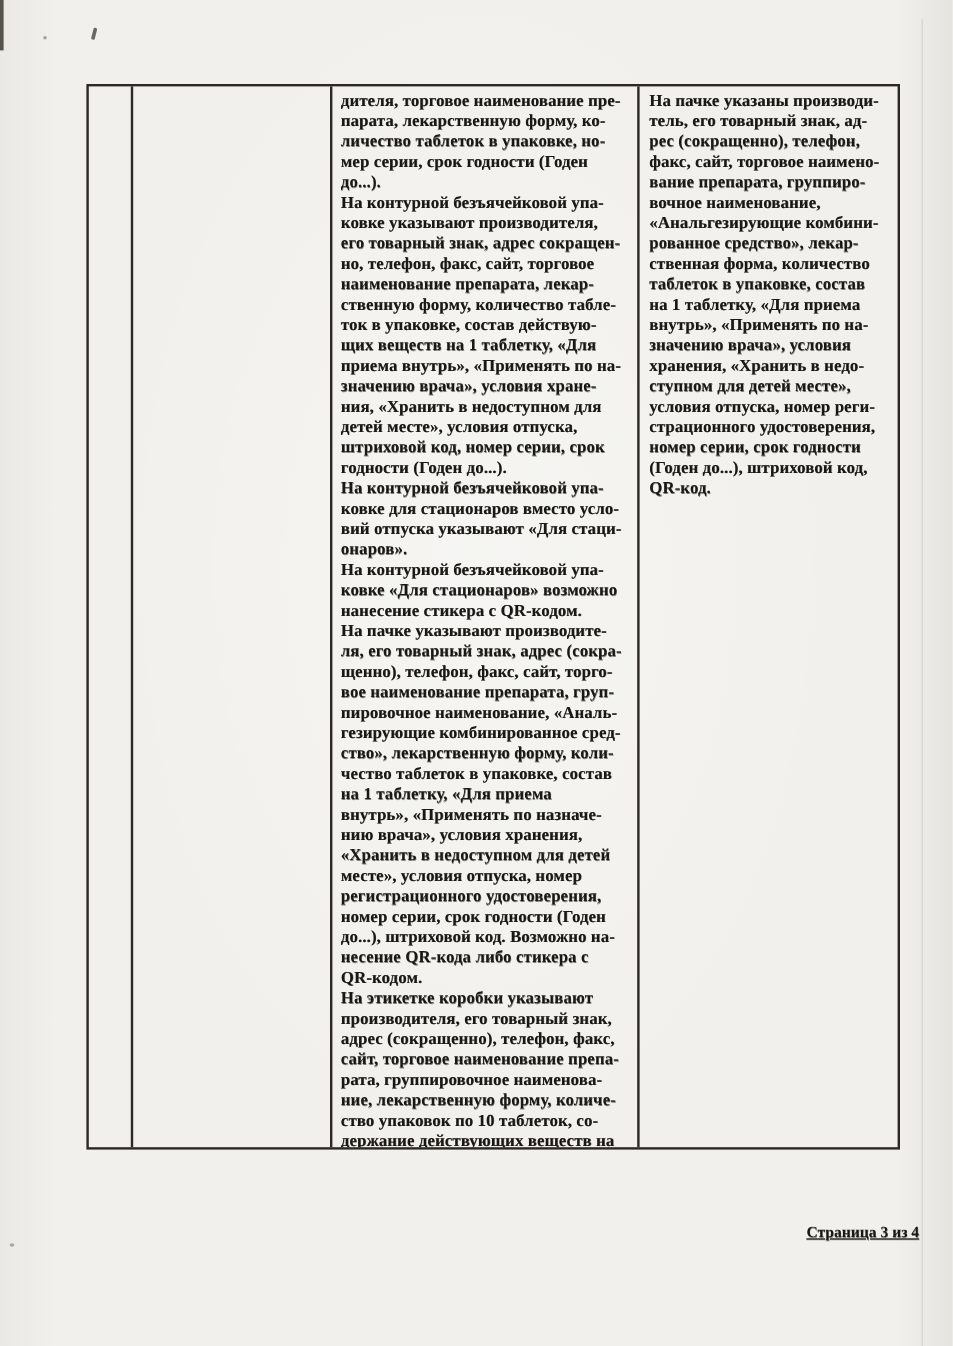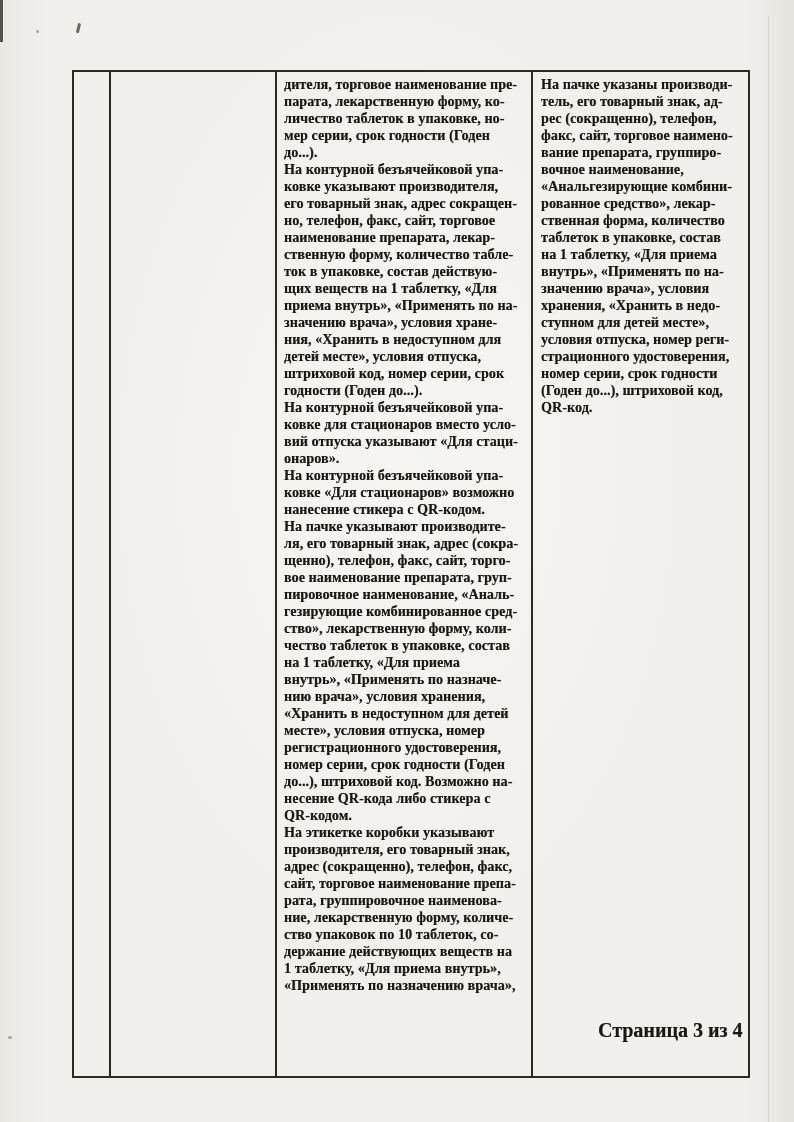--- a/index.html
+++ b/index.html
@@ -14,21 +14,21 @@
     overflow: hidden;
     background:
       radial-gradient(ellipse at 50% 42%, rgba(255,255,255,0.35) 0%, rgba(255,255,255,0) 55%),
       linear-gradient(90deg, rgba(120,115,105,0.06) 0%, rgba(120,115,105,0) 6%, rgba(120,115,105,0) 94%, rgba(120,115,105,0.10) 100%),
       var(--paper);
   }
   
   .doc-table {
     position: absolute;
     left: 72px; top: 70px;
-    width: 678px; height: 1008px;
+    width: 678px; height: 888px;
     border: 2px solid var(--table-border);
     box-sizing: border-box;
     display: flex;
     align-items: stretch;
   }
   .cell {
     box-sizing: border-box;
     border-right: 2px solid var(--table-border);
     overflow: hidden;
   }
@@ -43,25 +43,26 @@
     line-height: 17px;
     color: var(--ink);
     text-shadow: 0.35px 0.35px 0 rgba(30,28,22,0.55);
     letter-spacing: 0.1px;
   }
   .para { margin: 0; white-space: pre-line; }
   .cell-right .para + .para { margin-top: 6px; }
   
   .footer-pageno {
     position: absolute;
-    left: 598px; top: 1019px;
+    left: 672px; top: 1019px;
     font-weight: bold;
-    font-size: 20px;
+    font-size: 13px;
     color: var(--ink);
     text-shadow: 0.3px 0.3px 0 rgba(30,28,22,0.5);
+    text-decoration: underline;
   }
   
   .edge-shadow-line {
     position: absolute; left: 768px; top: 16px;
     width: 1px; height: 1106px;
     background: rgba(70,66,58,0.14);
   }
   .corner-sliver {
     position: absolute; left: 0; top: 0;
     width: 3px; height: 42px;

